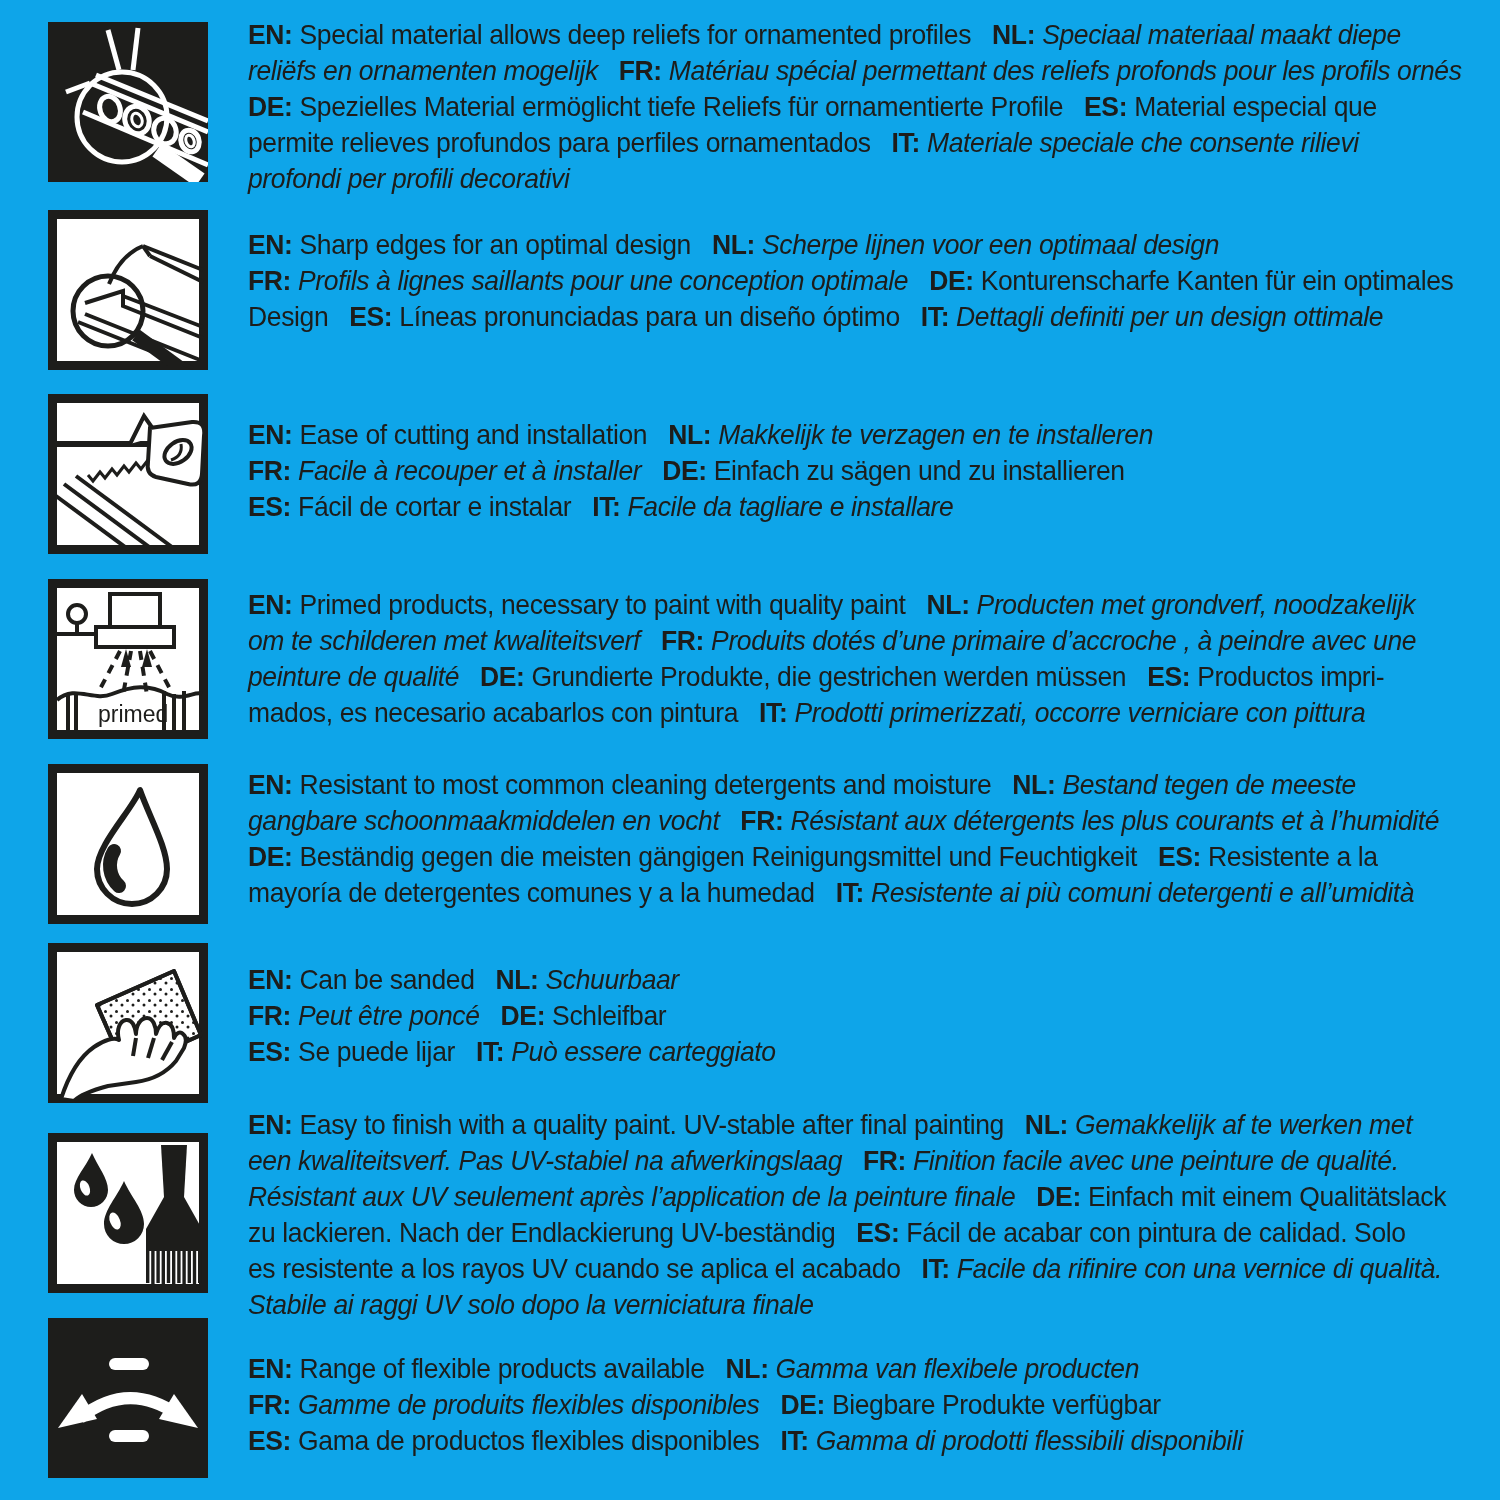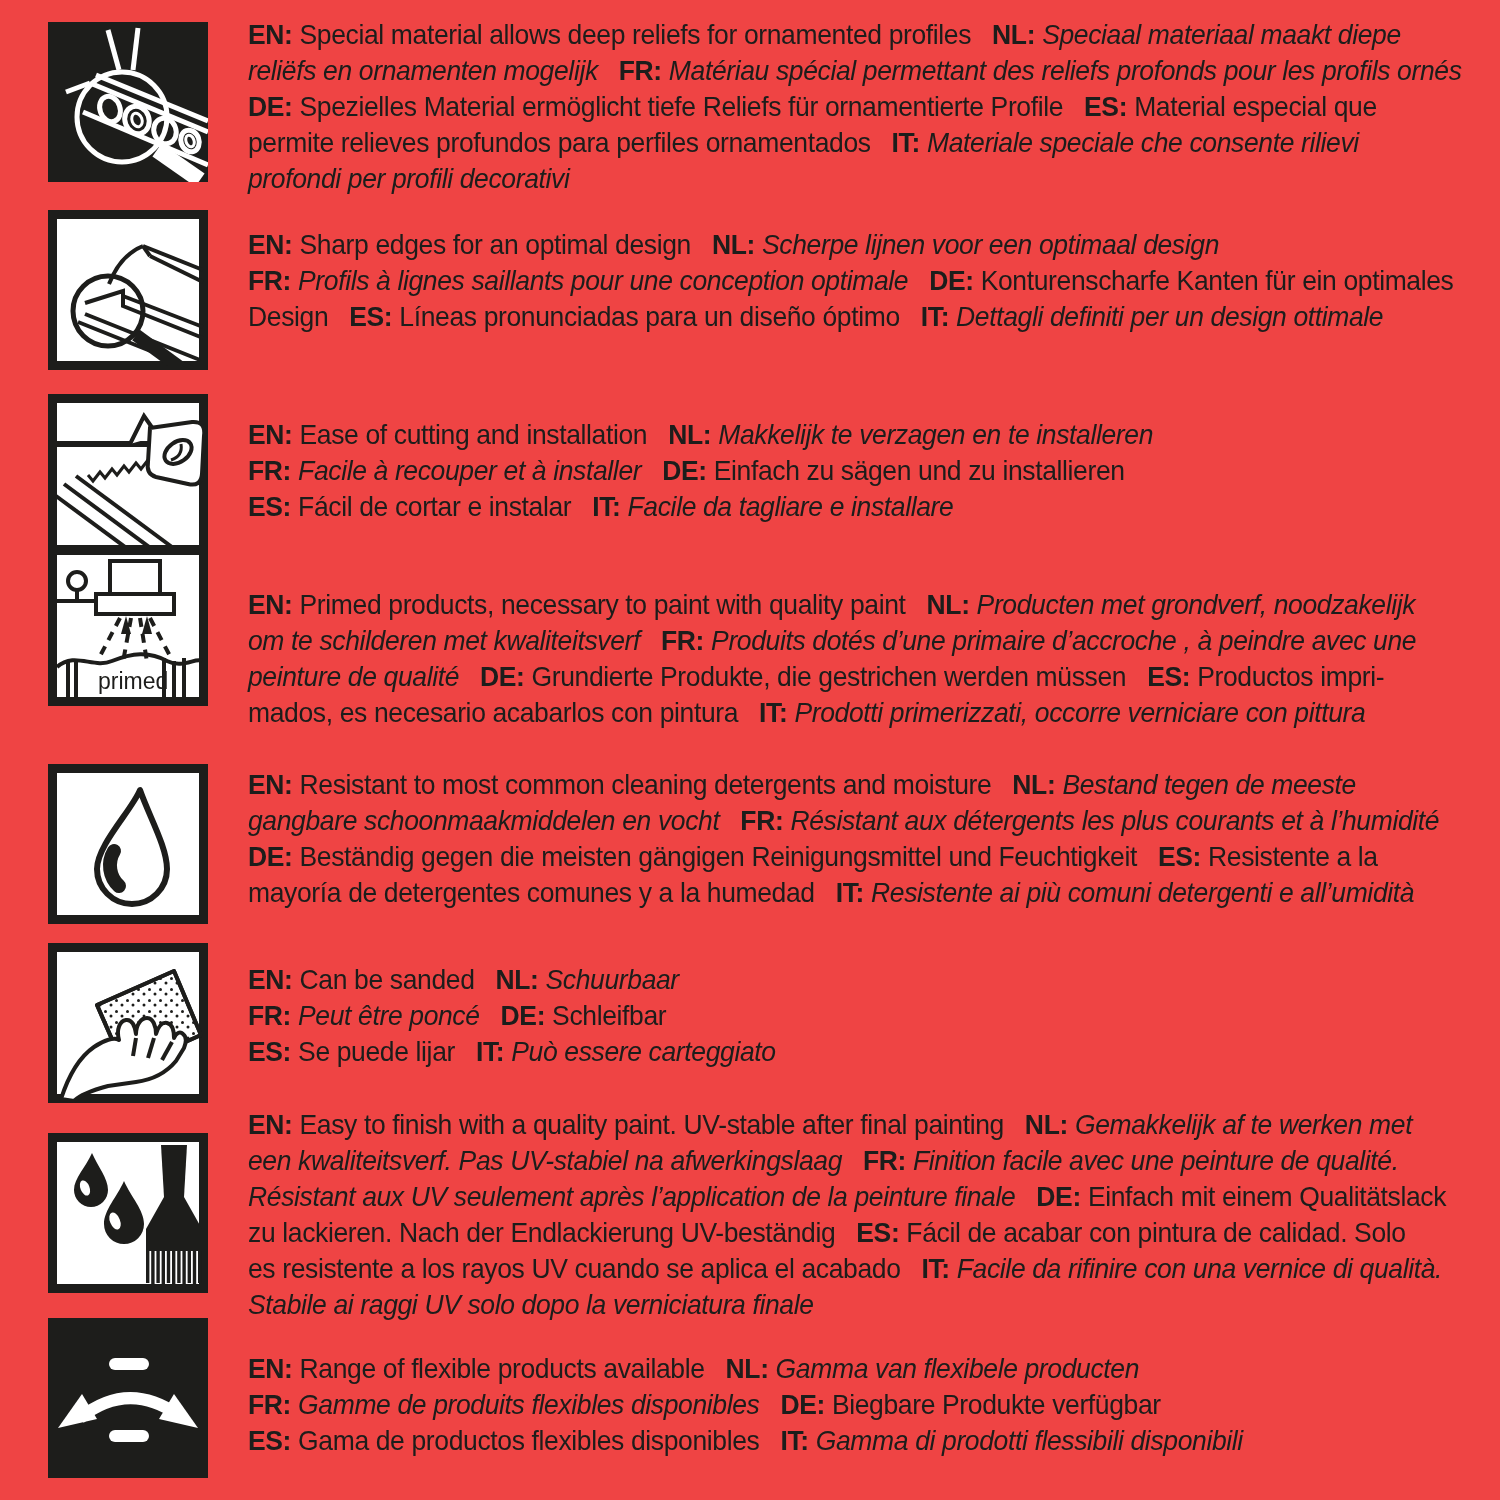--- a/index.html
+++ b/index.html
@@ -1,17 +1,17 @@
 <!DOCTYPE html>
 <html><head>
 <meta charset="utf-8">
 <style>
   html,body{margin:0;padding:0;background:#ffffff;}
   #page{
-    position:relative;width:1500px;height:1500px;background:#ef4444;overflow:hidden;
+    position:relative;width:1500px;height:1500px;background:#0ea5e9;overflow:hidden;
     font-family:"Liberation Sans","DejaVu Sans",sans-serif;color:#1d1d1b;
   }
   .icon-box{position:absolute;left:48px;width:160px;height:160px;}
   .icon-box svg{display:block;width:160px;height:160px;}
   .text-block{
     position:absolute;left:248px;width:1310px;
     transform:scaleX(.93);transform-origin:0 0;
     font-size:28.5px;letter-spacing:-0.4px;line-height:36px;
   }
   .line{white-space:nowrap;height:36px;}
@@ -104,21 +104,21 @@
       </svg>
     </div>
     <div class="text-block" style="top:416px">
         <div class="line"><b class="lbl">EN:</b> <span class="txt">Ease of cutting and installation</span> <b class="lbl">NL:</b> <span class="txt it">Makkelijk te verzagen en te installeren</span> </div>
         <div class="line"><b class="lbl">FR:</b> <span class="txt it">Facile à recouper et à installer</span> <b class="lbl">DE:</b> <span class="txt">Einfach zu sägen und zu installieren</span> </div>
         <div class="line"><b class="lbl">ES:</b> <span class="txt">Fácil de cortar e instalar</span> <b class="lbl">IT:</b> <span class="txt it">Facile da tagliare e installare</span> </div>
       </div>
   </div>
 
   <div class="row">
-    <div class="icon-box" style="top:546px">
+    <div class="icon-box" style="top:579px">
       <svg viewBox="0 0 160 160">
         <rect x="4.5" y="4.5" width="151" height="151" fill="#ffffff" stroke="#1d1d1b" stroke-width="9"></rect>
         <g stroke="#1d1d1b" stroke-width="4" fill="none">
           <rect x="62" y="15" width="50" height="33" fill="#ffffff"></rect>
           <rect x="48" y="48" width="78" height="20" fill="#ffffff"></rect>
           <circle cx="29" cy="35" r="9"></circle>
           <path d="M29,44 V55"></path>
             <path d="M9,55 H48"></path>
           <g stroke-dasharray="9 7">
             <path d="M72,72 L51,112"></path>

